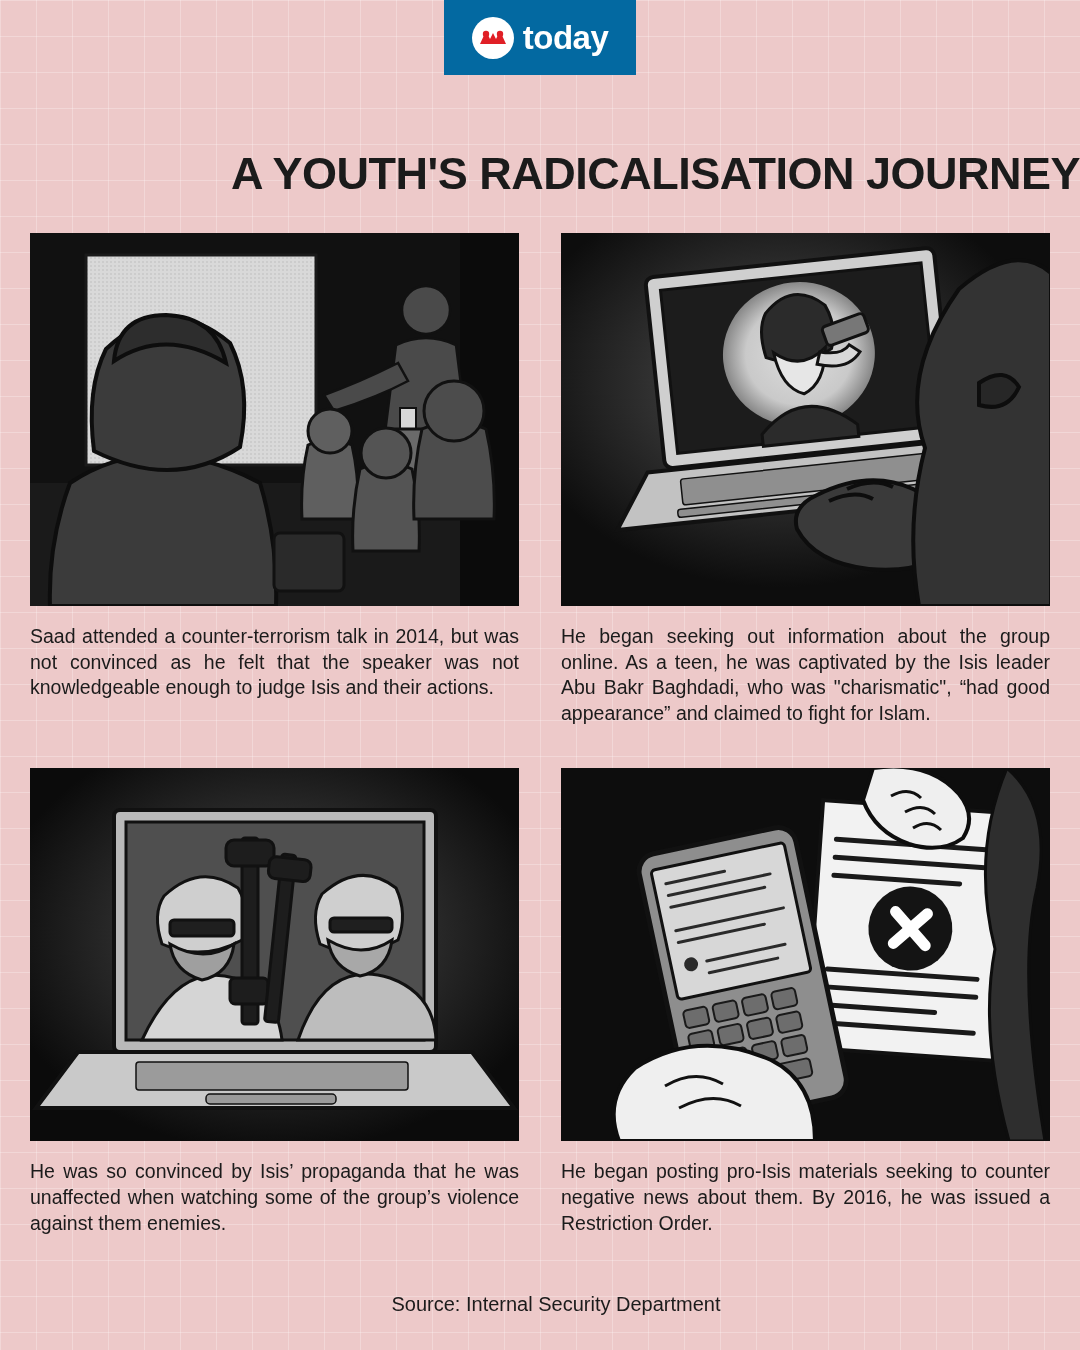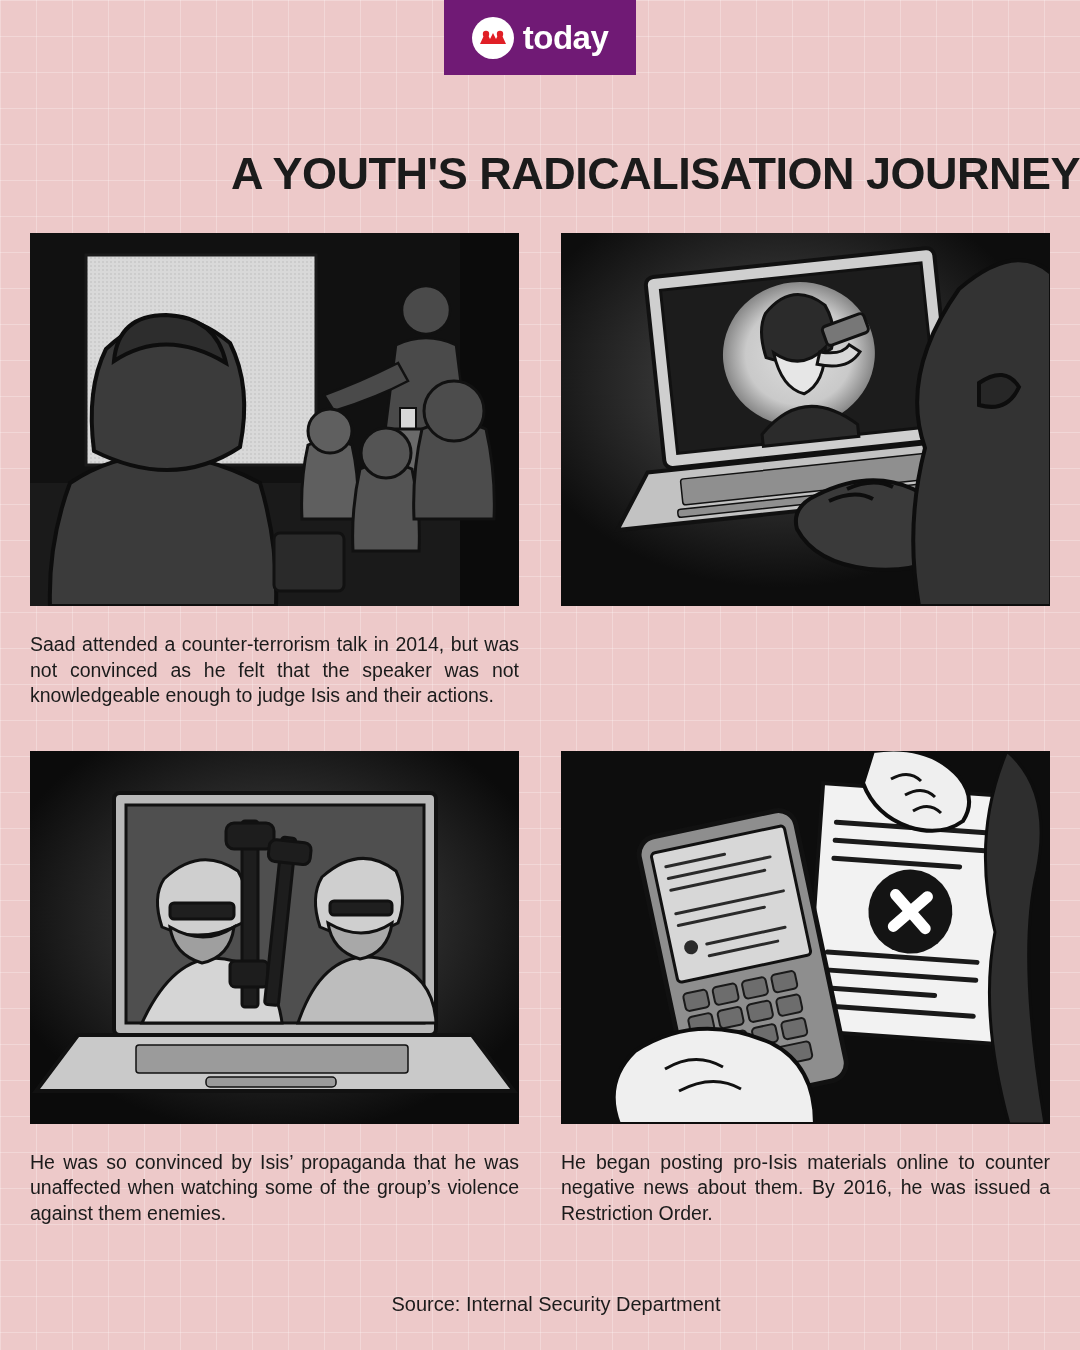--- a/index.html
+++ b/index.html
@@ -31,21 +31,21 @@
   }
 
   
   .logo-wrap {
     position: absolute;
     top: 0;
     left: 50%;
     transform: translateX(-50%);
     width: 192px;
     height: 75px;
-    background: #701a75;
+    background: #0369a1;
     display: flex;
     align-items: center;
     justify-content: center;
     gap: 9px;
   }
   .logo-mark {
     width: 42px;
     height: 42px;
     border-radius: 50%;
     background: #ffffff;
@@ -87,21 +87,21 @@
   }
   .panel { width: 489px; }
   .panel-art {
     width: 489px;
     height: 373px;
     background: #0d0d0d;
     position: relative;
     overflow: hidden;
   }
   .caption {
-    margin-top: 26px;
+    margin-top: 18px;
     font-size: 19.5px;
     line-height: 1.32;
     color: #1b1b1b;
     text-align: justify;
     text-justify: inter-word;
   }
 
   
   .source {
     position: absolute;
@@ -231,20 +231,21 @@
             <path d="M268 268 q26 -12 44 -2" fill="none"></path>
             <path d="M286 256 q26 -12 46 -2" fill="none"></path>
           </g>
 
           <g stroke="#0d0d0d" stroke-width="4">
             <path d="M398 56 q56 -48 92 -16 v333 h-132 q-14 -80 6 -158 q-26 -74 34 -159z" fill="#333"></path>
             <path d="M418 150 q26 -18 40 4 q-12 26 -40 18z" fill="#272727"></path>
           </g>
         </svg>
       </div>
+      <p class="caption">He began seeking out information about the group online. As a teen, he was captivated by the Isis leader Abu Bakr Baghdadi, who was "charismatic", “had good appearance” and claimed to fight for Islam.</p>
     </div>
 
     <div class="panel">
       <div class="panel-art">
         <svg class="art-svg" viewBox="0 0 489 373" preserveAspectRatio="xMidYMid slice" aria-hidden="true">
           <defs>
             <radialGradient id="glow3" cx="50%" cy="45%" r="58%">
               <stop offset="0%" stop-color="#7d7d7d"></stop>
               <stop offset="100%" stop-color="#0b0b0b"></stop>
             </radialGradient>
@@ -353,19 +354,19 @@
             <path d="M74 300 q62 -40 136 -8 q44 22 44 81 h-196 q-16 -42 16 -73z" fill="#efefef"></path>
             <g fill="none" stroke="#111" stroke-width="3">
               <path d="M104 318 q30 -18 58 -2"></path>
               <path d="M118 340 q34 -18 62 -2"></path>
             </g>
           </g>
 
           <path d="M446 0 q46 40 30 120 q-20 84 8 253 h-36 q-30 -110 -14 -192 q-24 -96 12 -181z" fill="#2e2e2e" stroke="#0d0d0d" stroke-width="3"></path>
         </svg>
       </div>
-      <p class="caption">He began posting pro-Isis materials online to counter negative news about them. By 2016, he was issued a Restriction Order.</p>
+      <p class="caption">He began posting pro-Isis materials seeking to counter negative news about them. By 2016, he was issued a Restriction Order.</p>
     </div>
 
   </div>
 
   <div class="source">Source: Internal Security Department</div>
 </div>
 
 </body></html>

